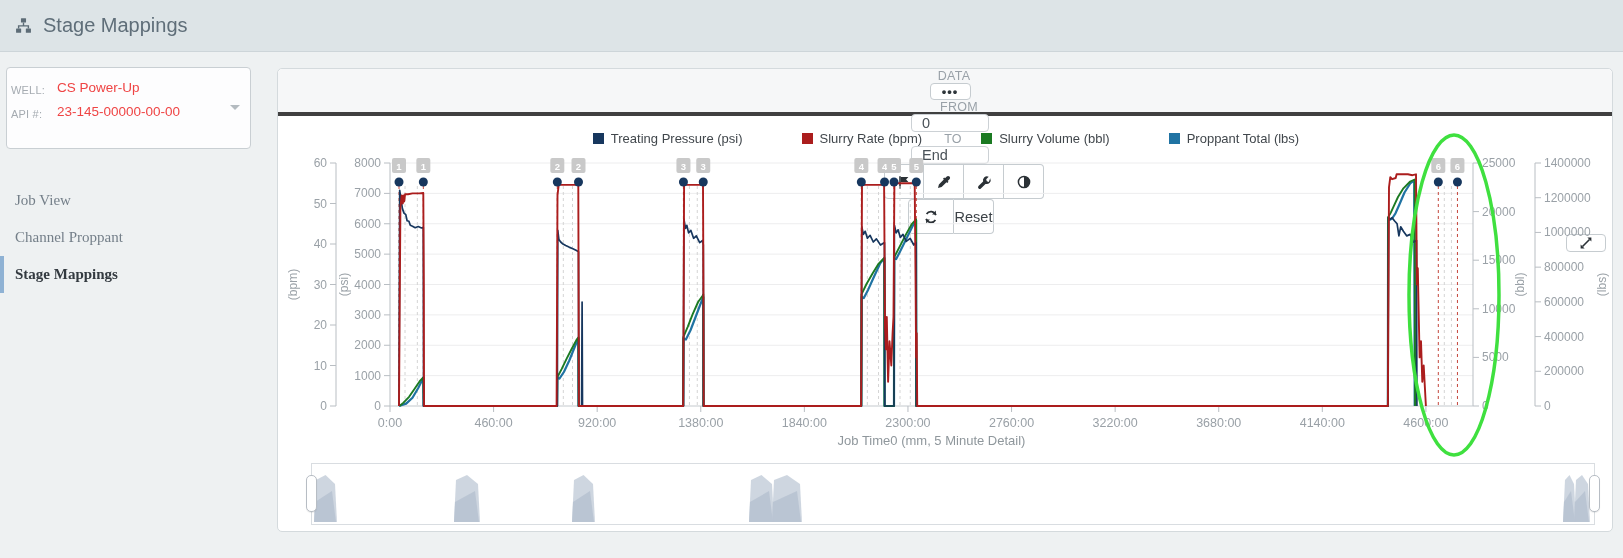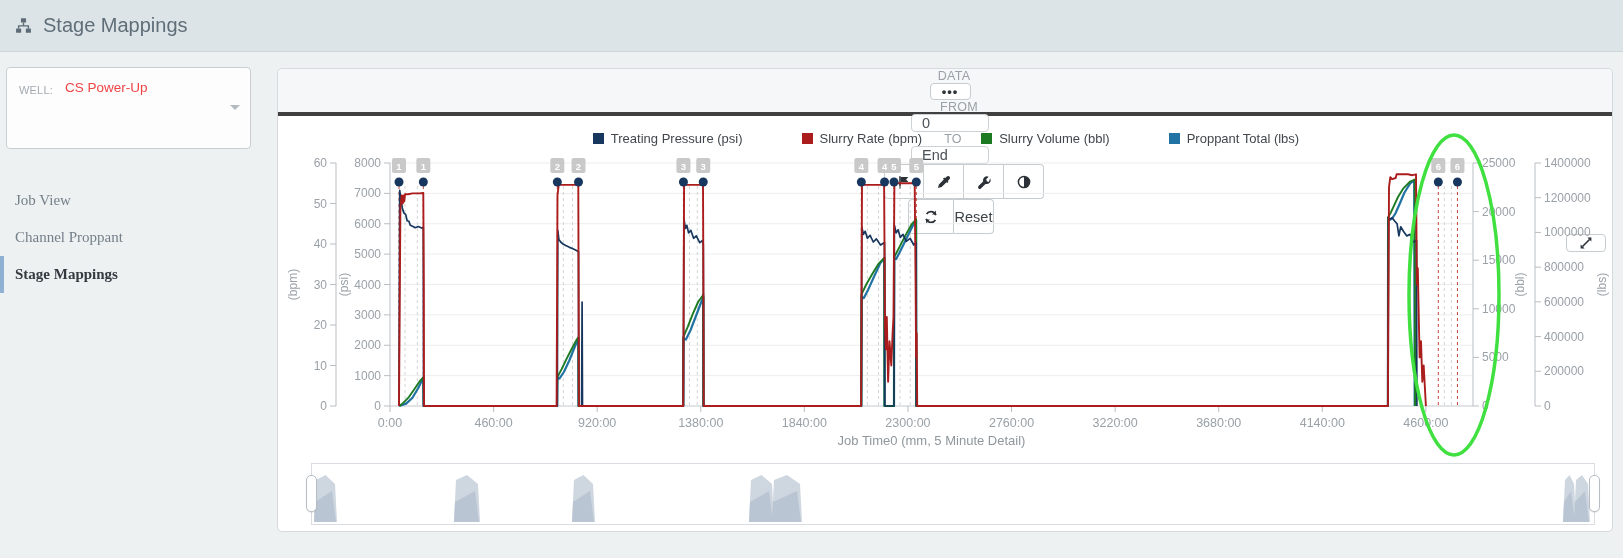--- a/index.html
+++ b/index.html
@@ -8,21 +8,21 @@
   .page { position:relative; width:1623px; height:558px; }
 
   
   .app-header { position:absolute; left:0; top:0; width:100%; height:52px;
     background:#dde4e7; border-bottom:1px solid #cdd5d9; display:flex; align-items:center; }
   .app-header svg { margin-left:15px; }
   .app-title { font-size:20px; font-weight:400; color:#5f6e79; margin-left:11px; }
 
   
   .info-card { position:absolute; left:6px; top:67px; width:245px; height:82px;
-    background:#fdfdfe; border:1px solid #c9cfd3; border-radius:4px; padding:9px 12px; }
+    background:#fdfdfe; border:1px solid #c9cfd3; border-radius:4px; padding:9px 4px; }
   .info-row { display:flex; line-height:22px; }
   .info-label { width:46px; font-size:11px; color:#a5abb1; letter-spacing:.2px; padding-top:2px; }
   .info-value { font-size:13.5px; color:#ef4444; }
   .card-caret { position:absolute; right:10px; top:37px; width:0; height:0;
     border:5px solid transparent; border-top-color:#b4bbc0; }
   .side-nav { position:absolute; left:0; top:182px; width:252px;font-family:Liberation Serif, serif; }
   .nav-item { padding:10px 0 10px 15px; font-size:15px; color:#747f89; cursor:pointer; }
   .nav-item.active { font-weight:bold; color:#333a40;
     border-left:4px solid #8fb2d4; padding-left:11px; }
 
@@ -77,20 +77,24 @@
       </g>
       <path d="M8 5.2v3M3.4 10.8V8.4h9.2v2.4" fill="none" stroke="#5d6c77" stroke-width="1.3"></path>
     </svg>
     <h1 class="app-title">Stage Mappings</h1>
   </header>
 
   <div class="info-card">
     <div class="info-row">
       <span class="info-label">WELL:</span>
       <span class="info-value">CS Power-Up</span>
+    </div>
+    <div class="info-row">
+      <span class="info-label">API #:</span>
+      <span class="info-value">23-145-00000-00-00</span>
     </div>
     <span class="card-caret"></span>
   </div>
 
   <nav class="side-nav">
       <div class="nav-item">Job View</div>
       <div class="nav-item">Channel Proppant</div>
       <div class="nav-item active">Stage Mappings</div>
     </nav>
 

